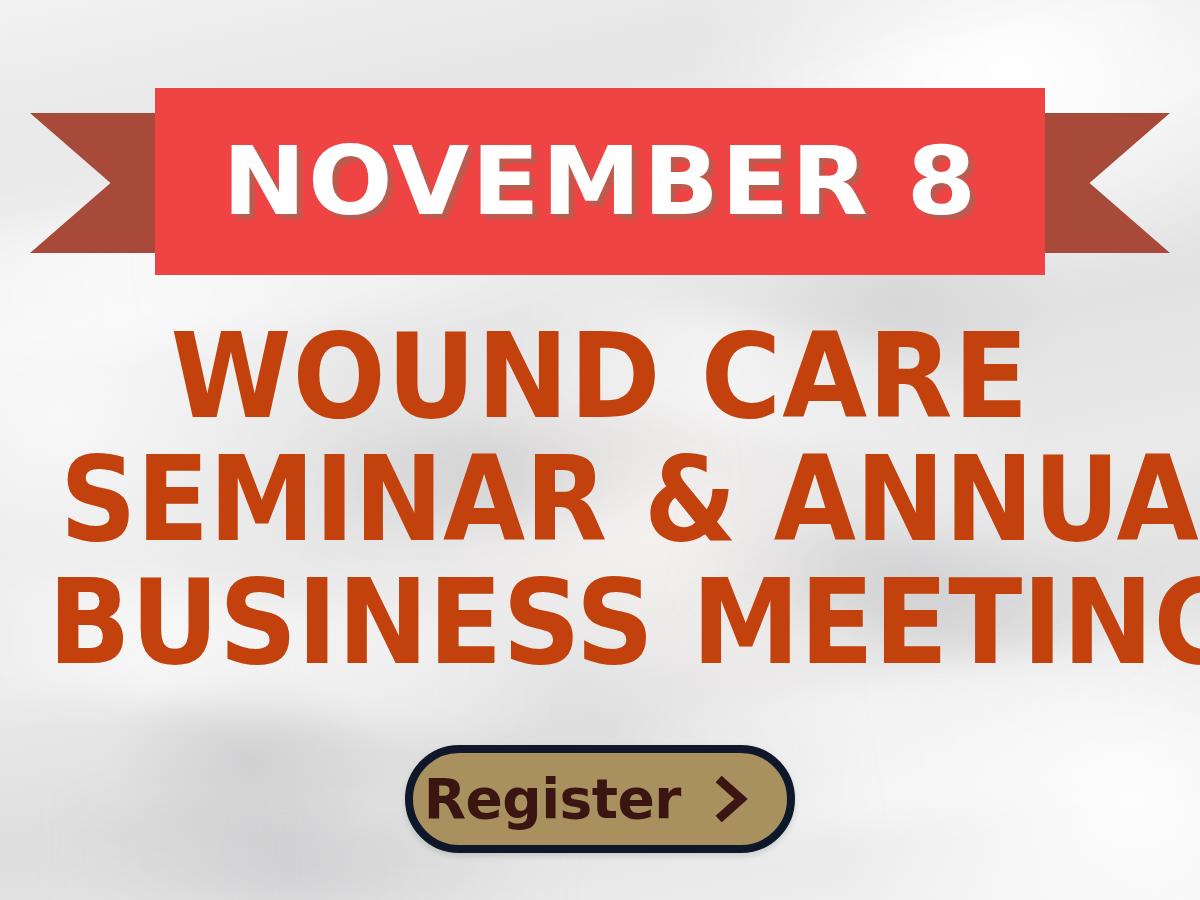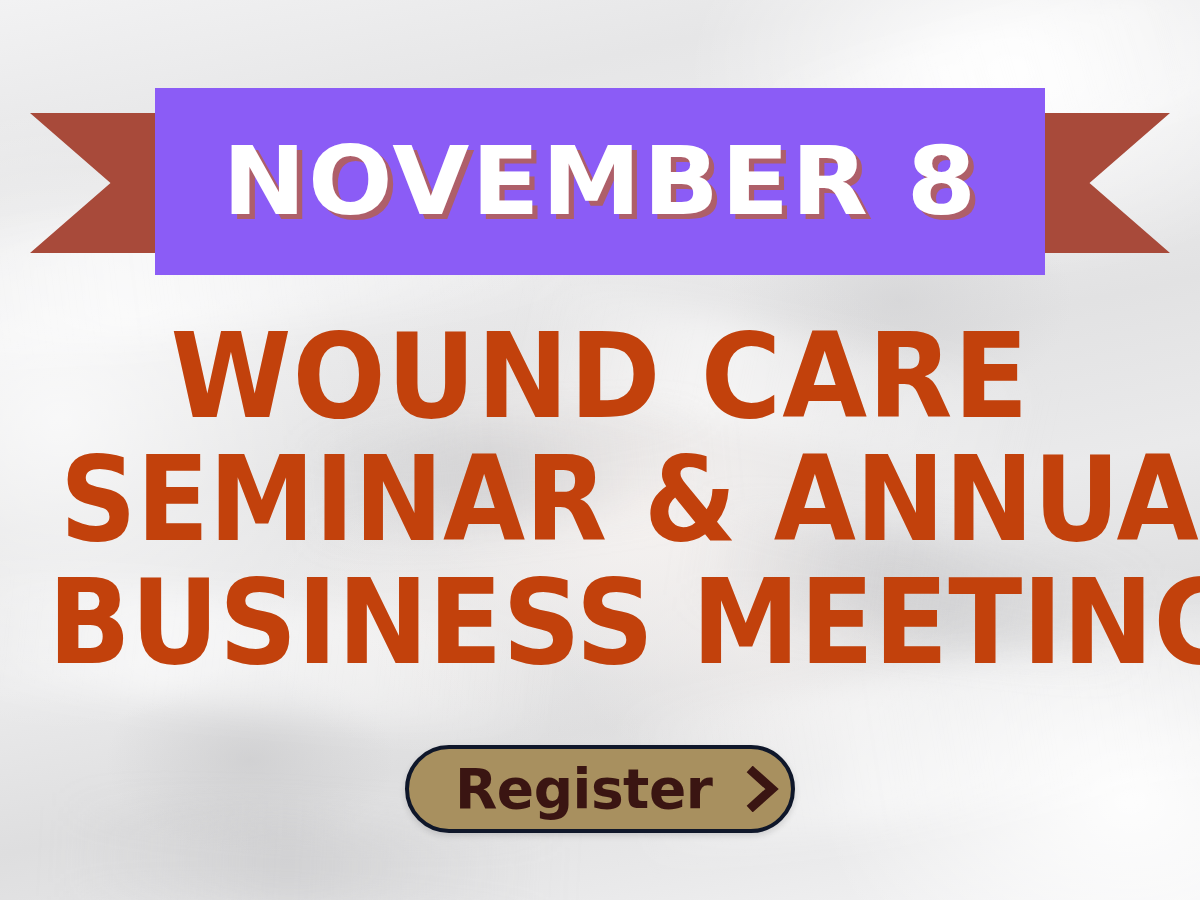--- a/index.html
+++ b/index.html
@@ -110,21 +110,21 @@
     left: 995px;
     clip-path: polygon(0% 0%, 100% 0%, 54% 50%, 100% 100%, 0% 100%);
   }
 
   .ribbon-panel {
     position: absolute;
     left: 155px;
     top: 0;
     width: 890px;
     height: 187px;
-    background: #8b5cf6;
+    background: #ef4444;
     display: flex;
     align-items: center;
     justify-content: center;
   }
 
   .ribbon-date {
     color: #ffffff;
     font-family: "DejaVu Sans", sans-serif;
     font-weight: bold;
     font-size: 94px;
@@ -177,28 +177,28 @@
     left: 0;
     top: 745px;
     width: 1200px;
     display: flex;
     justify-content: center;
   }
 
   .cta-button {
     display: flex;
     align-items: center;
-    justify-content: space-between;
+    justify-content: flex-end;
     gap: 34px;
     box-sizing: border-box;
     width: 390px;
-    height: 88px;
+    height: 108px;
     padding: 0 38px 0 46px;
     background: #a8905f;
-    border: 4px solid #0f172a;
+    border: 8px solid #0f172a;
     border-radius: 62px;
     cursor: pointer;
     box-shadow: 0 3px 6px rgba(0,0,0,0.13);
   }
 
   .cta-label {
     color: #3a1512;
     font-family: "DejaVu Sans", sans-serif;
     font-weight: bold;
     font-size: 55px;

